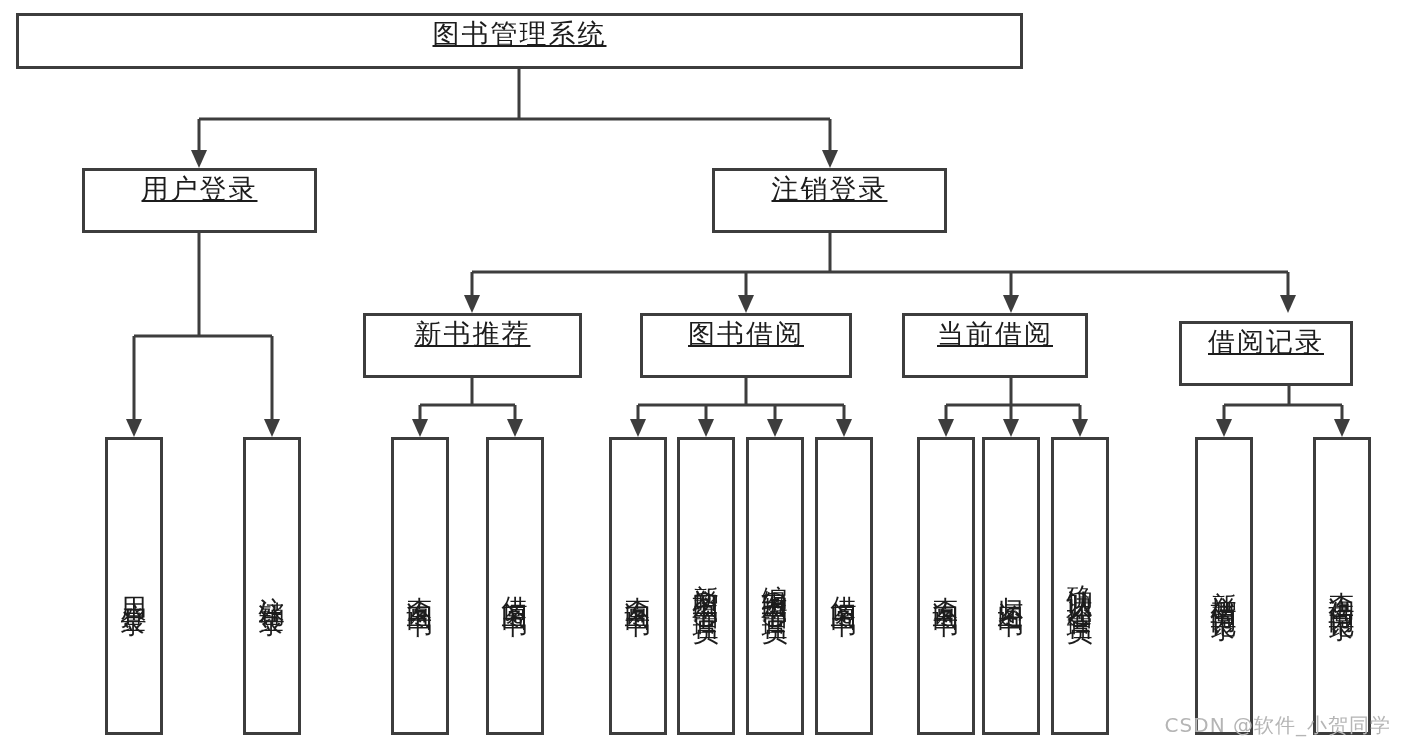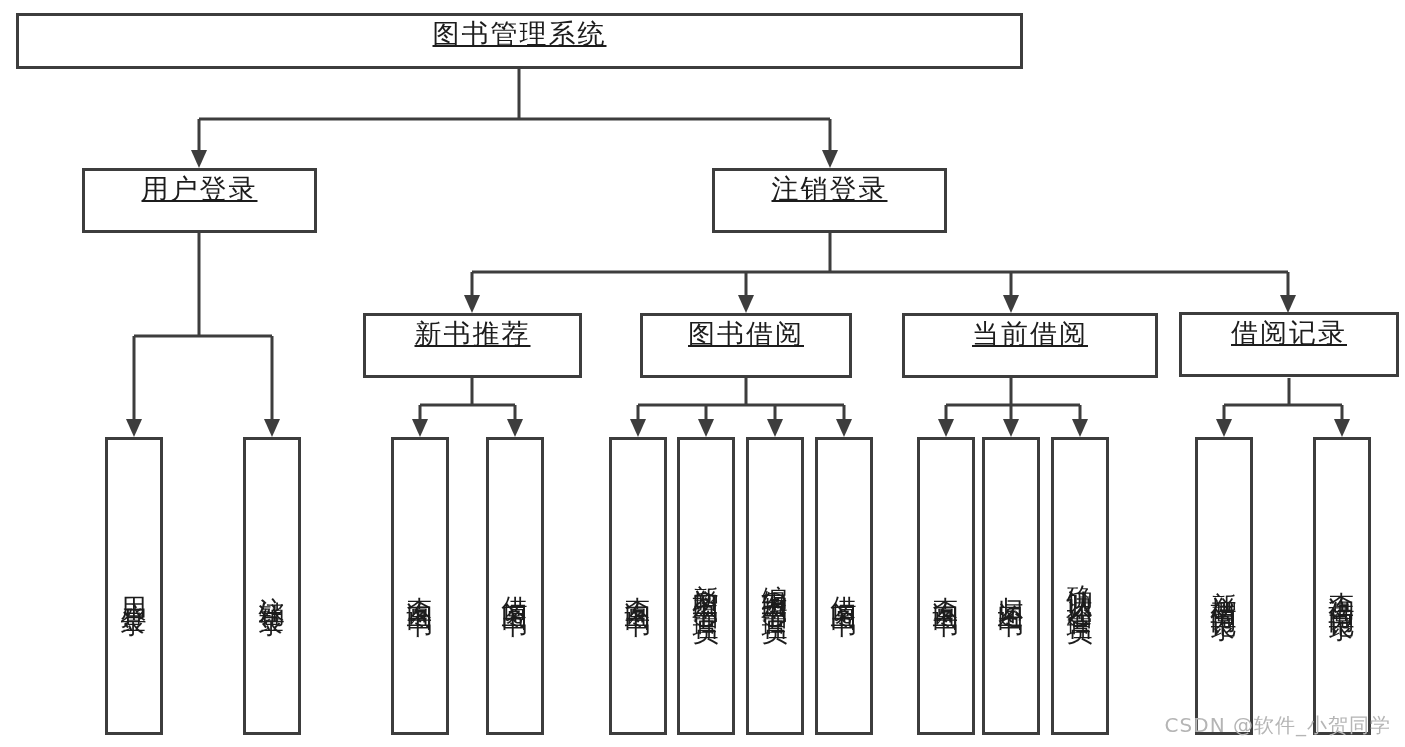--- a/index.html
+++ b/index.html
@@ -121,24 +121,24 @@
   <div class="hbox" style="left:712px;top:168px;width:235px;height:65px">
     <span>注销登录</span>
   </div>
 
   <div class="hbox" style="left:640px;top:313px;width:212px;height:65px">
     <span>图书借阅</span>
   </div>
   <div class="hbox" style="left:363px;top:313px;width:219px;height:65px">
     <span>新书推荐</span>
   </div>
-  <div class="hbox" style="left:902px;top:313px;width:256px;height:65px">
+  <div class="hbox" style="left:902px;top:313px;width:186px;height:65px">
     <span>当前借阅</span>
   </div>
-  <div class="hbox" style="left:1179px;top:312px;width:220px;height:65px">
+  <div class="hbox" style="left:1179px;top:321px;width:174px;height:65px">
     <span>借阅记录</span>
   </div>
 
   <div class="vbox" style="left:105px">
     <span>用户登录</span>
   </div>
   <div class="vbox" style="left:243px">
     <span>注销登录</span>
   </div>
 

